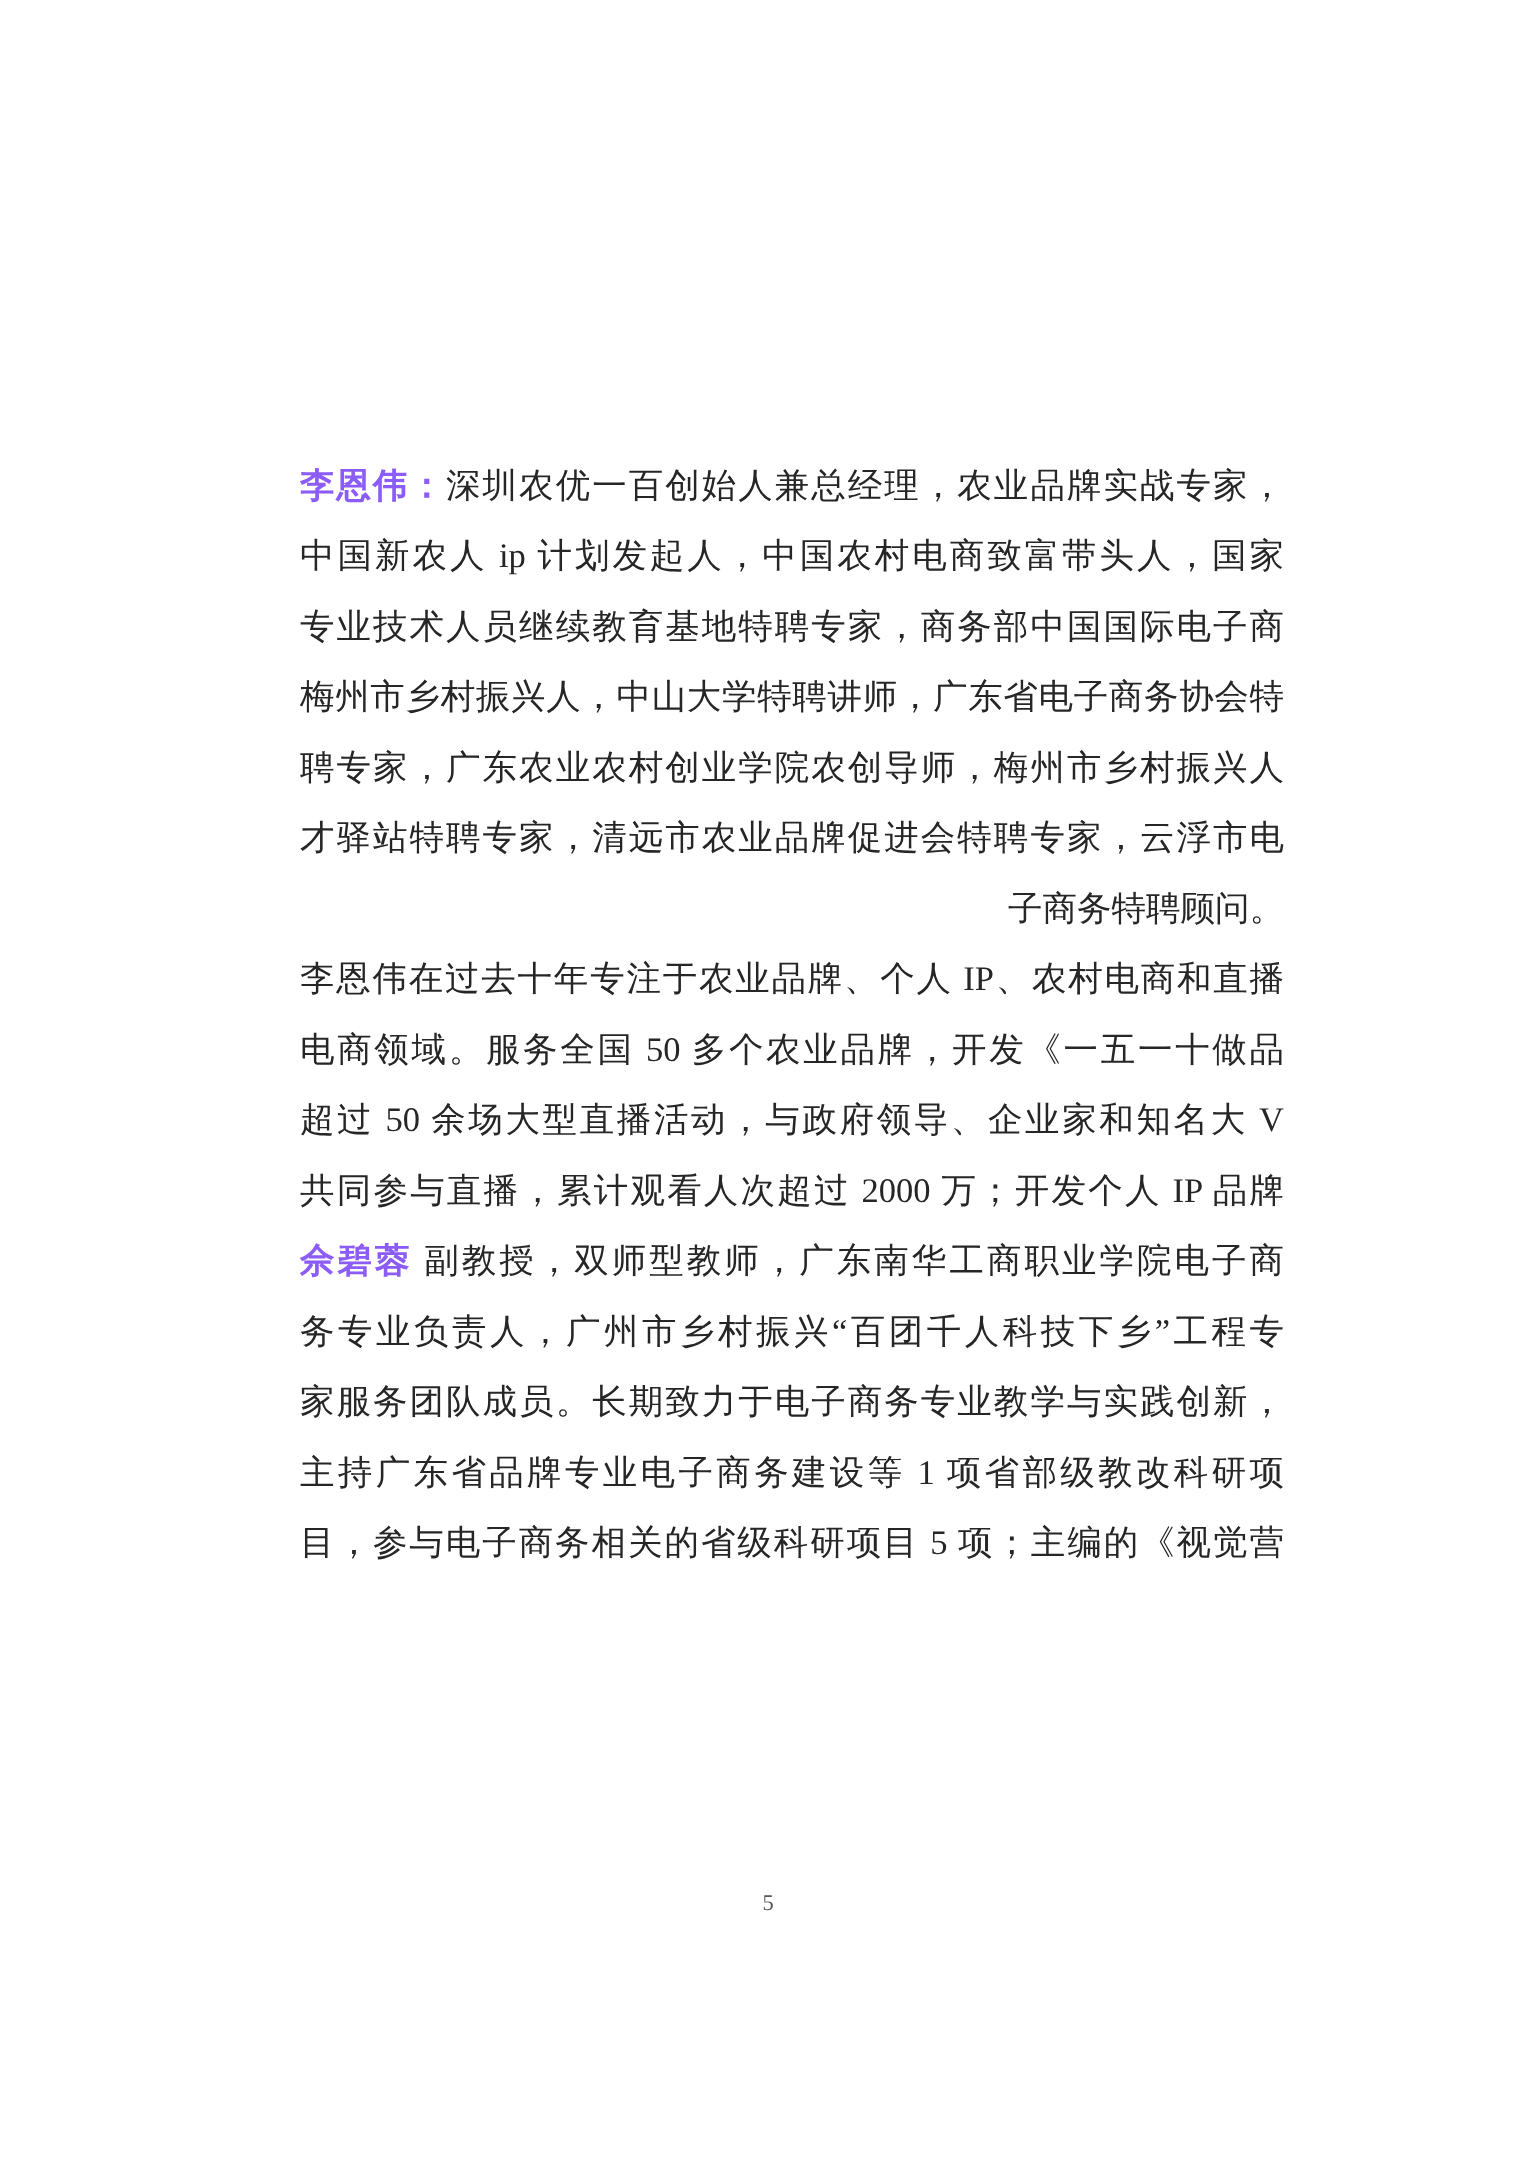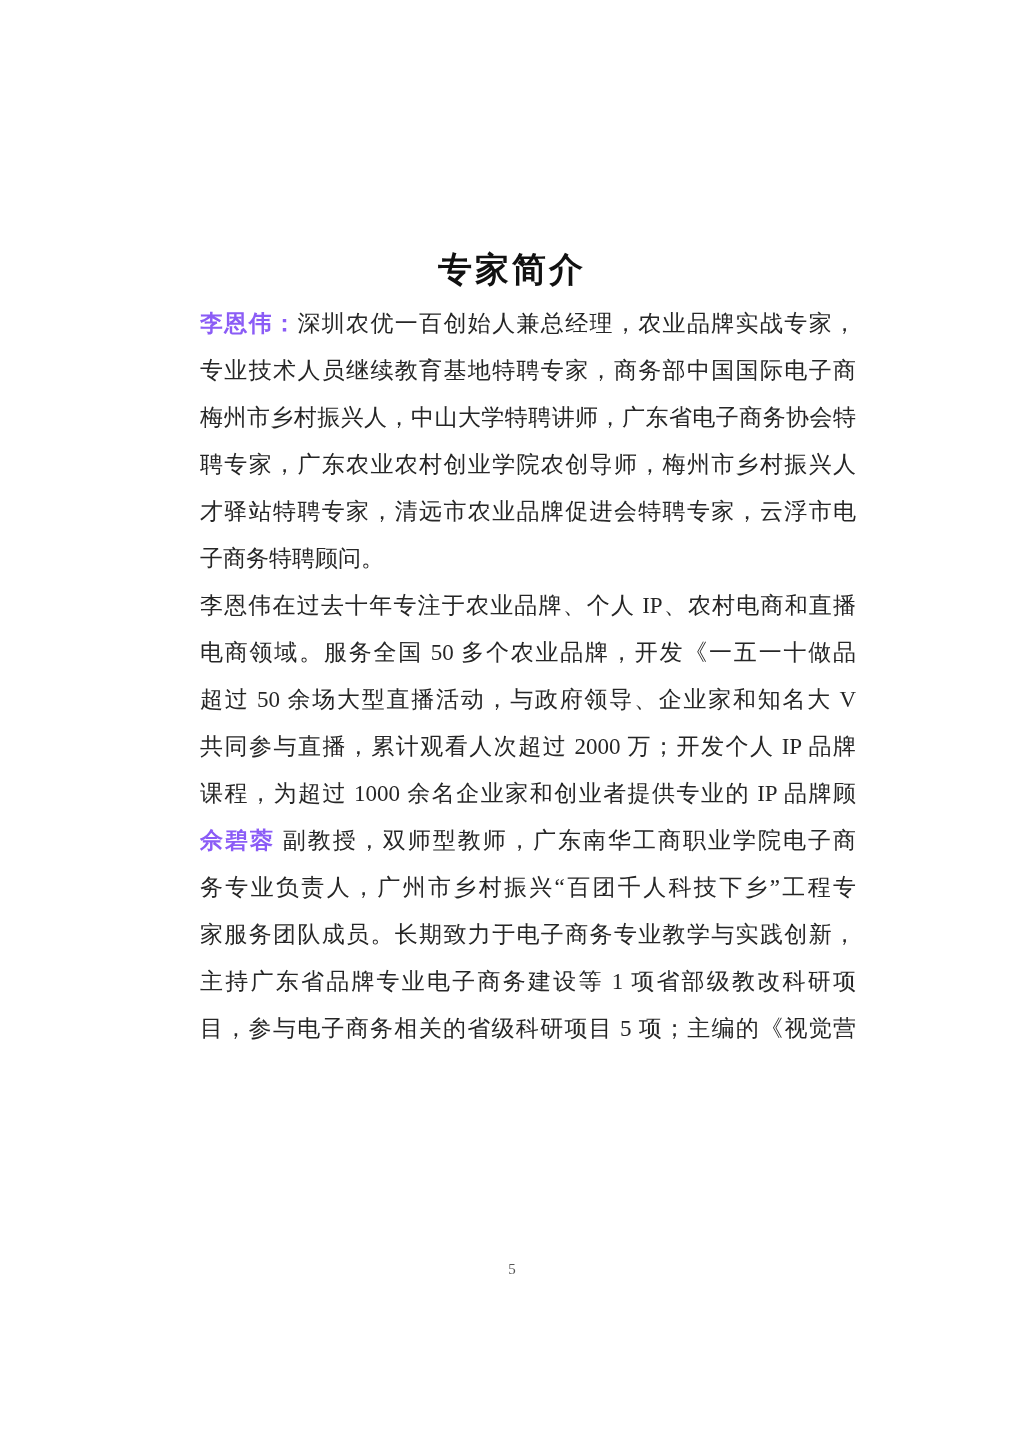--- a/index.html
+++ b/index.html
@@ -32,21 +32,21 @@
     position: absolute;
     top: 300px;
     left: 200px;
     width: 656px;
   }
   .line {
     height: 47px;
     line-height: 47px;
     font-size: 23px;
     overflow: hidden;
-    text-align: left;
+    text-align: right;
     color: #262626;
   }
   .line.justify {
     text-align: justify;
     text-align-last: justify;
   }
   .line b {
     font-weight: bold;
     color: #8b5cf6;
   }
@@ -58,34 +58,33 @@
     text-align: center;
     font-size: 15px;
     color: #555555;
     line-height: 28px;
   }
 </style>
 </head>
 <body>
 
 <div class="page">
-  <div class="doc-title">专家简介</div>
 
   <div class="doc-body">
       <div class="line justify"><b>李恩伟：</b><span>深圳农优一百创始人兼总经理，农业品牌实战专家，</span></div>
+      <div class="line justify"><span>中国新农人 ip 计划发起人，中国农村电商致富带头人，国家</span></div>
       <div class="line justify"><span>专业技术人员继续教育基地特聘专家，商务部中国国际电子商</span></div>
       <div class="line justify"><span>梅州市乡村振兴人，中山大学特聘讲师，广东省电子商务协会特</span></div>
       <div class="line justify"><span>聘专家，广东农业农村创业学院农创导师，梅州市乡村振兴人</span></div>
       <div class="line justify"><span>才驿站特聘专家，清远市农业品牌促进会特聘专家，云浮市电</span></div>
       <div class="line"><span>子商务特聘顾问。</span></div>
       <div class="line justify"><span>李恩伟在过去十年专注于农业品牌、个人 IP、农村电商和直播</span></div>
       <div class="line justify"><span>电商领域。服务全国 50 多个农业品牌，开发《一五一十做品</span></div>
       <div class="line justify"><span>超过 50 余场大型直播活动，与政府领导、企业家和知名大 V</span></div>
       <div class="line justify"><span>共同参与直播，累计观看人次超过 2000 万；开发个人 IP 品牌</span></div>
-      <div class="line justify"><span>课程，为超过 1000 余名企业家和创业者提供专业的 IP 品牌顾</span></div>
       <div class="line justify"><b>佘碧蓉</b><span> 副教授，双师型教师，广东南华工商职业学院电子商</span></div>
       <div class="line justify"><span>务专业负责人，广州市乡村振兴“百团千人科技下乡”工程专</span></div>
       <div class="line justify"><span>家服务团队成员。长期致力于电子商务专业教学与实践创新，</span></div>
       <div class="line justify"><span>主持广东省品牌专业电子商务建设等 1 项省部级教改科研项</span></div>
       <div class="line justify"><span>目，参与电子商务相关的省级科研项目 5 项；主编的《视觉营</span></div>
     </div>
 
   <div class="page-number">5</div>
 </div>
 

